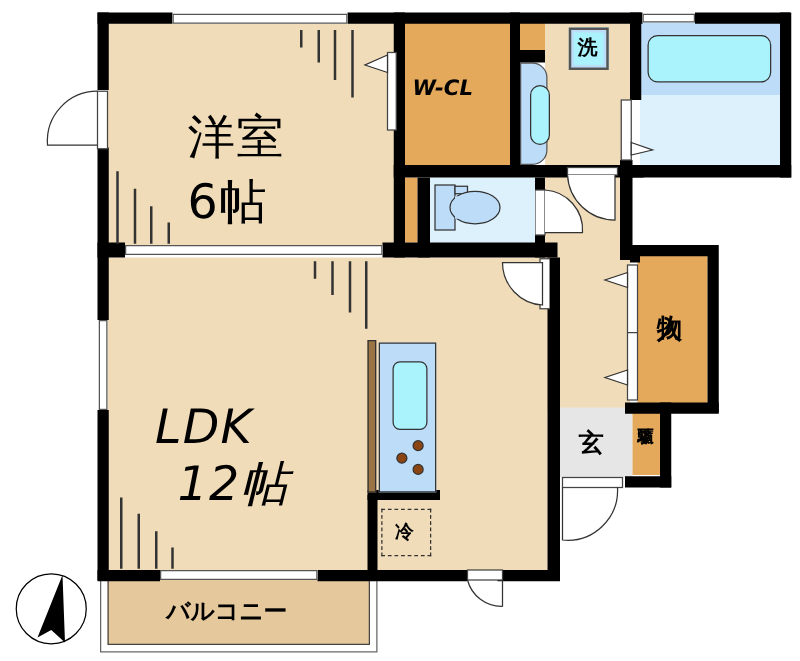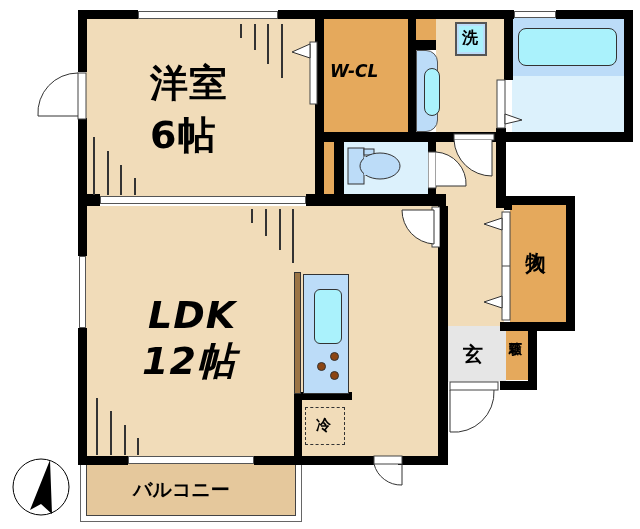--- a/index.html
+++ b/index.html
@@ -4,21 +4,21 @@
 <style>
   html,body{margin:0;padding:0;background:#ffffff;}
   body{width:640px;height:529px;position:relative;overflow:hidden;font-family:"DejaVu Sans","Liberation Sans",sans-serif;}
   .abs{position:absolute;box-sizing:border-box;}
   .wall{position:absolute;background:#000;}
   .floor{position:absolute;background:#f1dcb9;}
   .closet{position:absolute;background:#e5a95c;}
   .wet{position:absolute;background:#dcf1fc;}
   .win{position:absolute;background:#fff;border:1px solid #555;box-sizing:border-box;}
   .label{position:absolute;font-weight:bold;color:#000;white-space:nowrap;line-height:1;}
-  .big{font-size:38px;font-weight:700;letter-spacing:1px;}
+  .big{font-size:38px;font-weight:400;letter-spacing:1px;margin-top:26px;}
   .hatch{position:absolute;width:1.5px;background:#333;}
 </style>
 </head>
 <body>
 
 <div class="floor" style="left:86px;top:18px;width:230px;height:178px;"></div>
 <div class="closet" style="left:324px;top:18px;width:86px;height:114px;"></div>
 <div class="closet" style="left:416px;top:18px;width:20px;height:22px;"></div>
 <div class="floor" style="left:436px;top:18px;width:68px;height:114px;"></div>
 <div class="abs" style="left:416px;top:50px;width:22px;height:82px;background:#bcdcf8;border:1px solid #555;border-radius:0 12px 12px 0;"></div>
@@ -147,21 +147,21 @@
 <div class="hatch" style="left:279px;top:209px;height:41px;"></div>
 <div class="hatch" style="left:292px;top:209px;height:54px;"></div>
 <div class="hatch" style="left:96px;top:398px;height:57px;"></div>
 <div class="hatch" style="left:110px;top:411px;height:44px;"></div>
 <div class="hatch" style="left:124px;top:425px;height:30px;"></div>
 <div class="hatch" style="left:137px;top:438px;height:17px;"></div>
 
 <div class="label big" style="left:150px;top:64px;">洋室</div>
 <div class="label big" style="left:150px;top:116px;">6帖</div>
 <div class="label" style="left:330px;top:63px;font-size:17px;font-style:italic;">W-CL</div>
-<div class="label big" style="left:148px;top:296px;font-style:italic;">LDK</div>
+<div class="label big" style="left:124px;top:296px;font-style:italic;">LDK</div>
 <div class="label big" style="left:142px;top:342px;font-style:italic;">12帖</div>
 <div class="label" style="left:526px;top:236px;font-size:20px;writing-mode:vertical-rl;">物入</div>
 <div class="label" style="left:463px;top:344px;font-size:20px;">玄</div>
 <div class="label" style="left:509px;top:332px;font-size:13px;writing-mode:vertical-rl;">下駄箱</div>
 <div class="label" style="left:133px;top:480px;font-size:19px;">バルコニー</div>
 
 <svg class="abs" style="left:10px;top:456px;" width="62" height="64">
   <circle cx="31" cy="31" r="28" fill="#fff" stroke="#000"></circle>
   <polygon points="40,4 20,54 31,48 42,58" fill="#000"></polygon>
 </svg>

